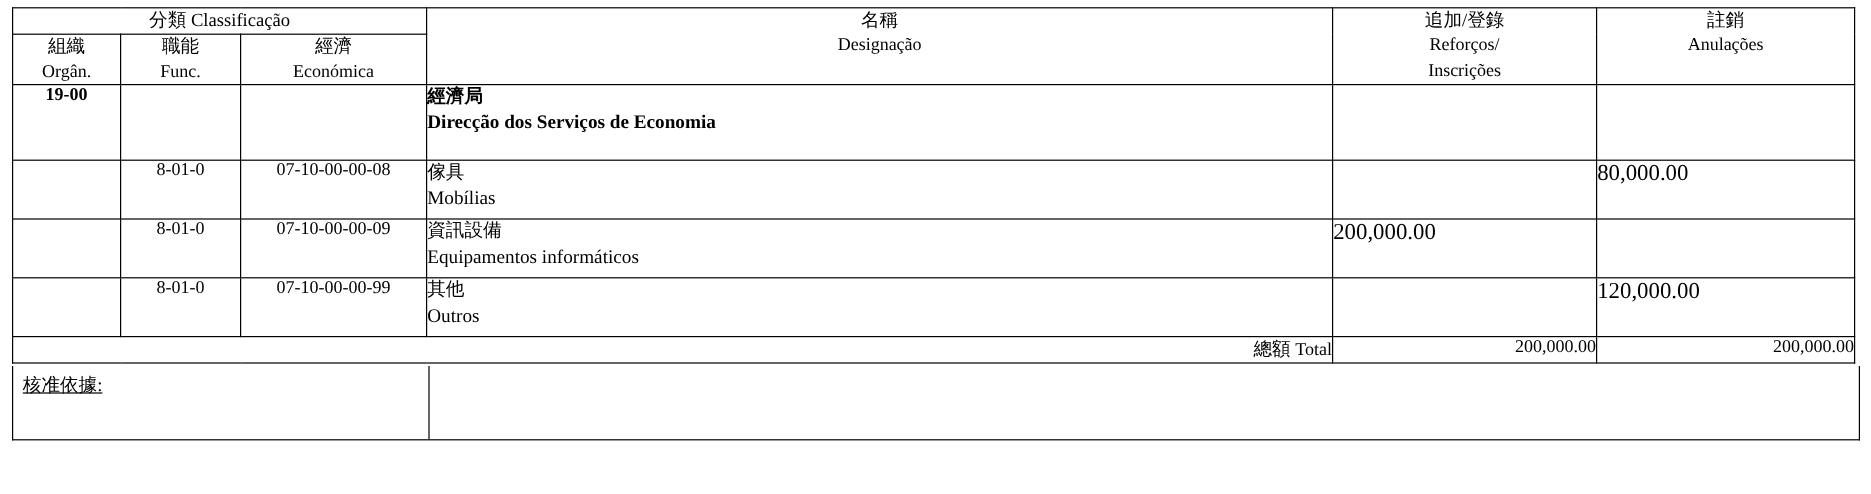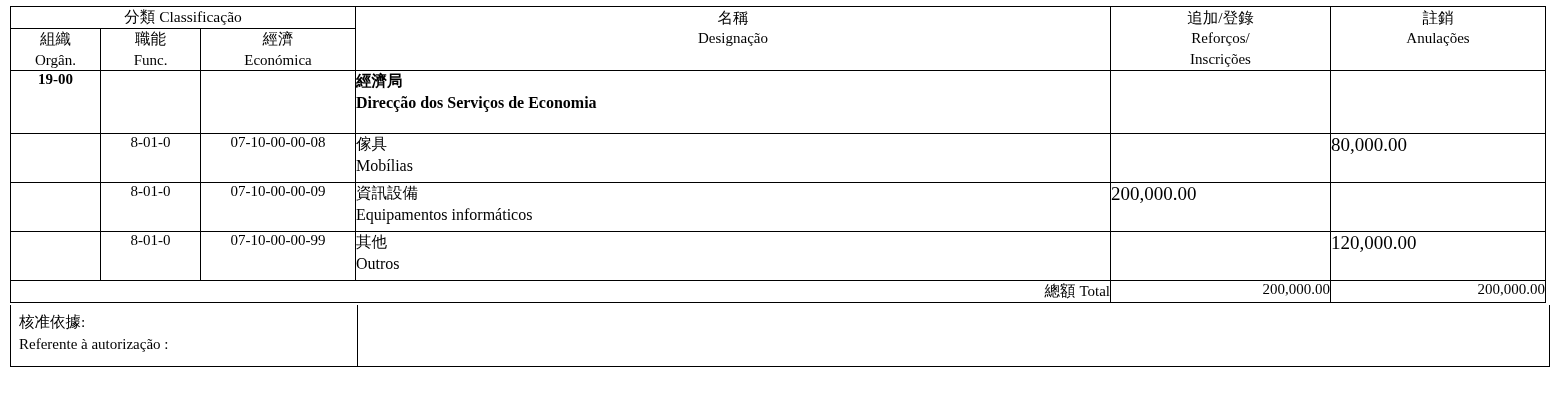--- a/index.html
+++ b/index.html
@@ -117,21 +117,21 @@
     border-right: 1px solid #000000;
     padding: 6px 6px 4px 8px;
     line-height: 1.45;
   }
   .footer-right {
     flex: 1;
     box-sizing: border-box;
     padding: 6px 6px 4px 12px;
     line-height: 1.45;
   }
-  .footer-left .zh-line { font-size: 15.5px; }
+  .footer-left .zh-line { font-size: 15.5px; text-decoration: underline; }
   .footer-left .pt-line { font-size: 15px; }
   .footer-right .zh-line { font-size: 15.5px; }
   .footer-right .pt-line { font-size: 15px; }
   .spacer-gap { height: 2px; }
 </style>
 </head>
 <body>
 
 <div class="page">
 
@@ -235,17 +235,16 @@
         <td class="total-num">200,000.00</td>
       </tr>
     </tbody>
   </table>
 
   <div class="spacer-gap"></div>
 
   <div class="footer-wrap">
     <div class="footer-left">
       <div class="zh-line">核准依據:</div>
-      <div class="pt-line">Referente à autorização :</div>
     </div>
   </div>
 
 </div>
 
 </body></html>

